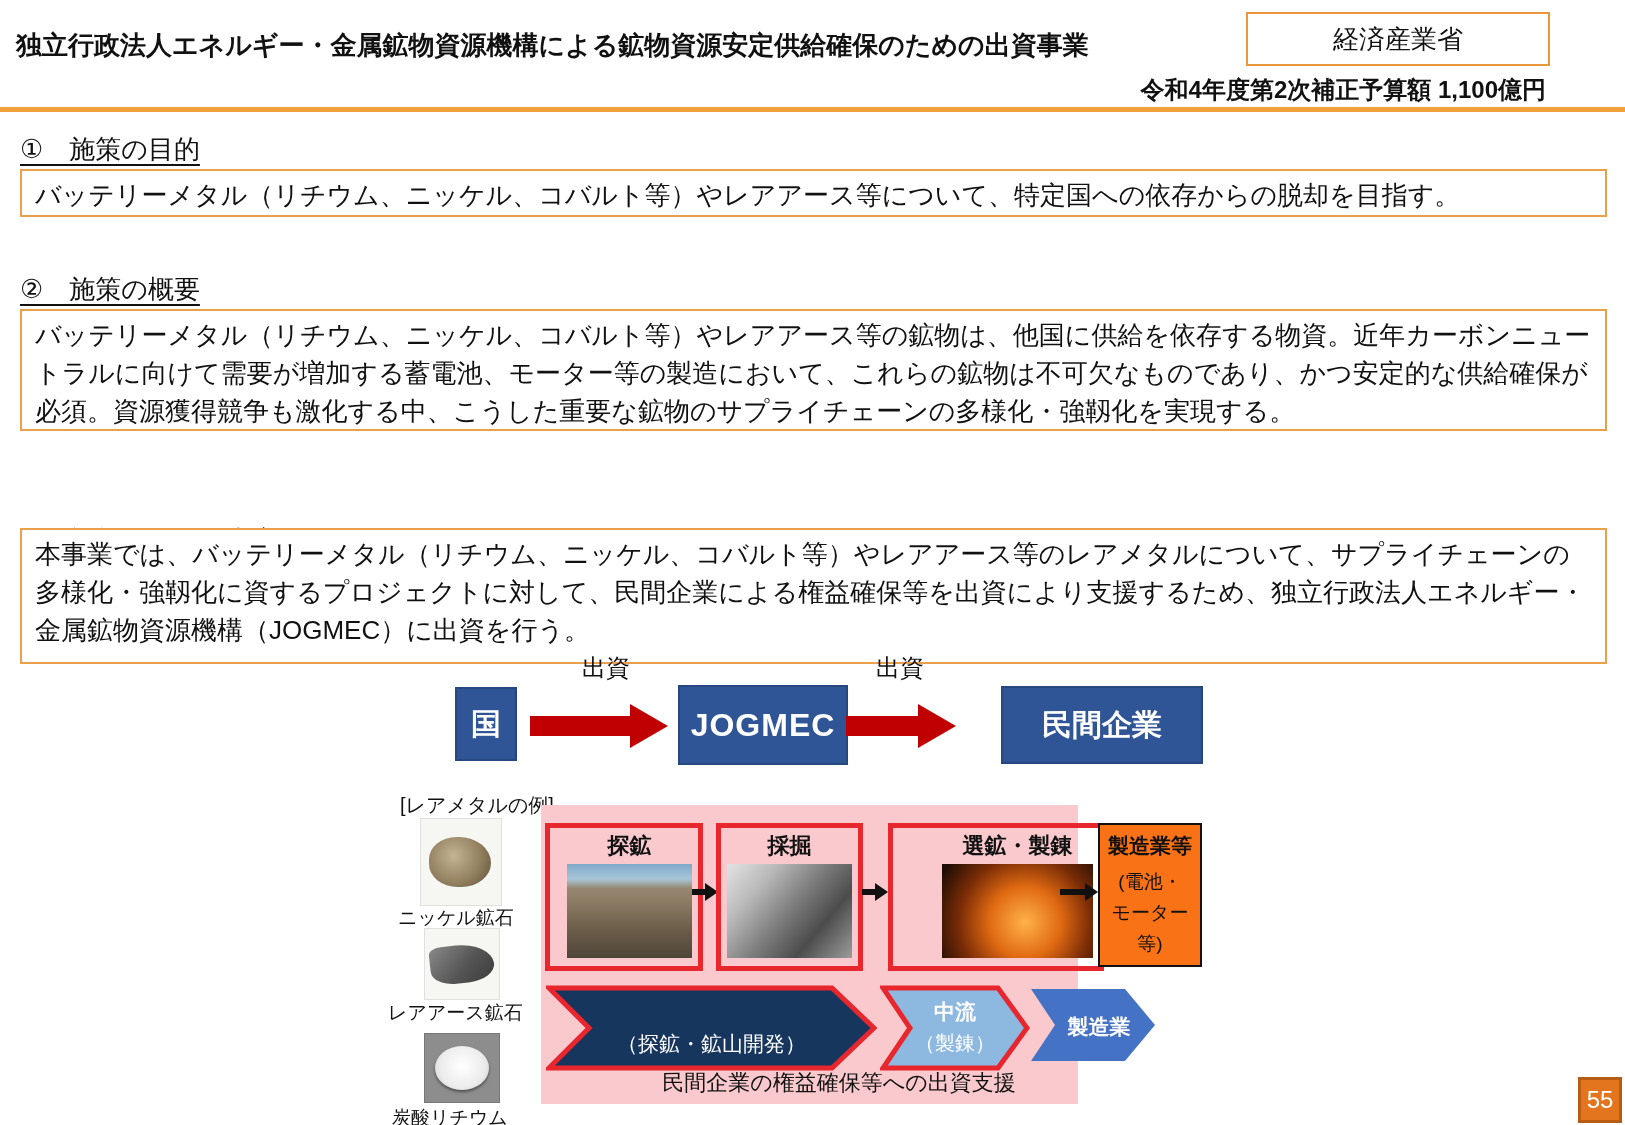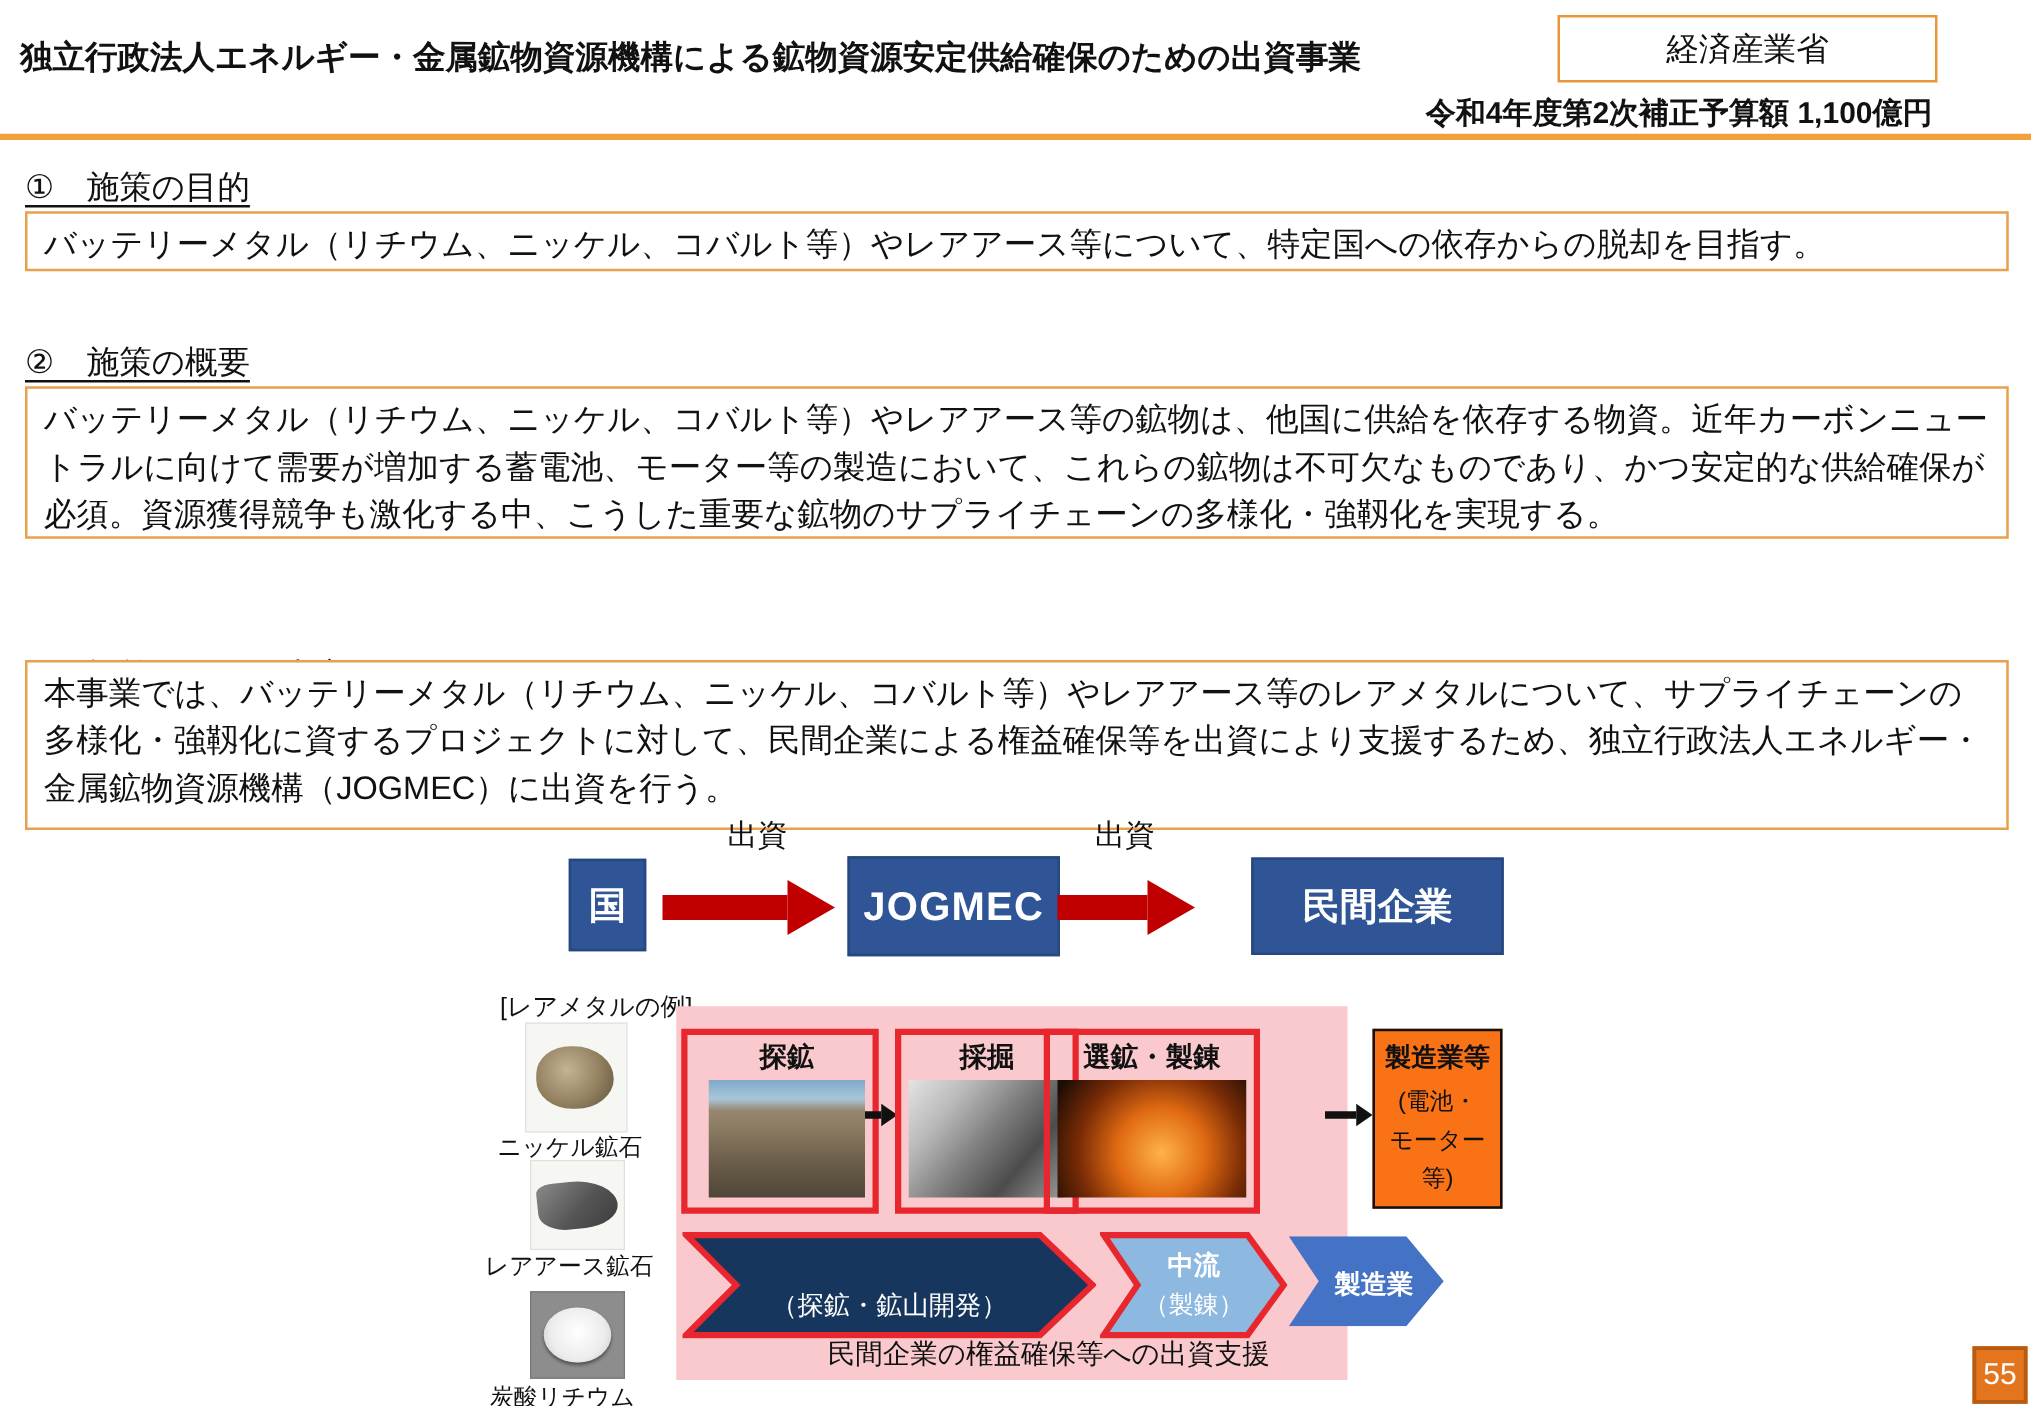--- a/index.html
+++ b/index.html
@@ -56,21 +56,21 @@
   #ore3-label{left:392px;top:1105px;width:138px;}
 
   .pink-box{left:541px;top:805px;width:537px;height:299px;background:#F9C9CD;}
 
   .stage-box{top:823px;height:138px;border:5px solid #E8262D;}
   .stage-title{height:36px;display:flex;align-items:center;justify-content:center;
     font-size:22px;font-weight:bold;}
   .stage-photo{margin:0 6px;height:94px;}
   #stage1{left:545px;width:137px;padding-left:11px;}
   #stage2{left:716px;width:137px;}
-  #stage3{left:835px;width:163px;}
+  #stage3{left:888px;width:163px;padding-left:43px;}
   #photo1{background:linear-gradient(to bottom,#7fa9c9 0%,#a8c6d8 16%,#978770 26%,#8a7a62 42%,#6b5d4a 70%,#4f4639 100%);}
   #photo2{background:linear-gradient(130deg,#e3e3e3 0%,#b9b9b9 25%,#7c7c7c 50%,#4c4c4c 72%,#9c9c9c 100%);}
   #photo3{background:radial-gradient(circle at 55% 62%,#ffb24a,#e06a12 35%,#7a2c06 65%,#1d0d04 95%);}
 
   .mini-arrow{top:883px;height:18px;}
   .ma-body{position:absolute;left:0;top:6px;height:6px;background:#111;}
   .ma-head{position:absolute;top:0;width:0;height:0;border-top:9px solid transparent;
     border-bottom:9px solid transparent;border-left:13px solid #111;}
 
   .mfg-box{left:1098px;top:823px;width:100px;height:140px;border:2px solid #111;background:#f97316;

